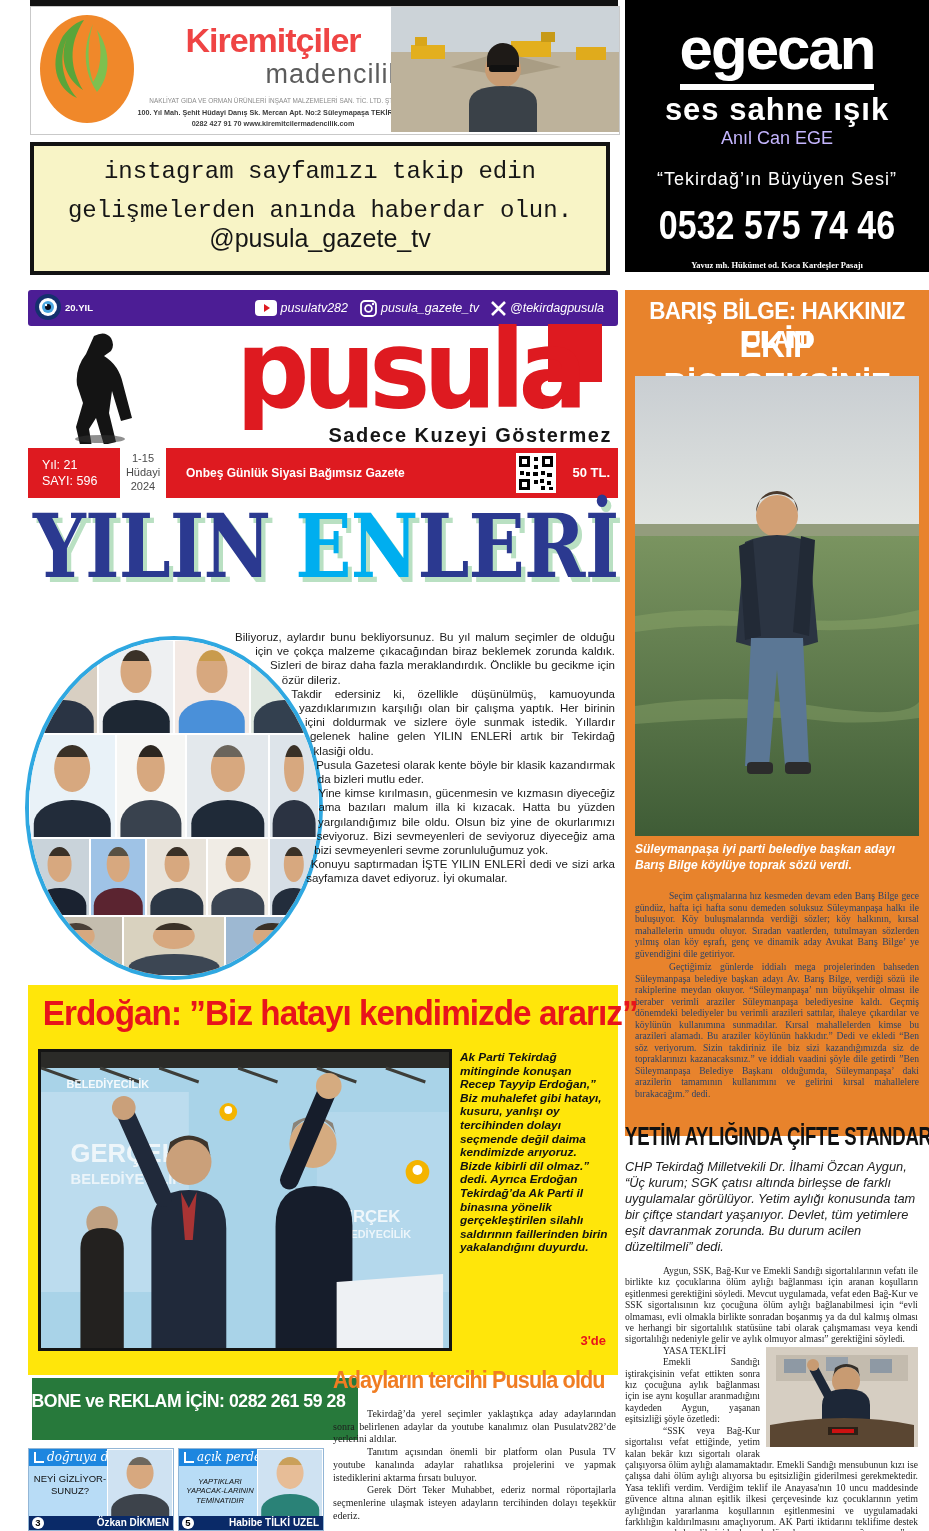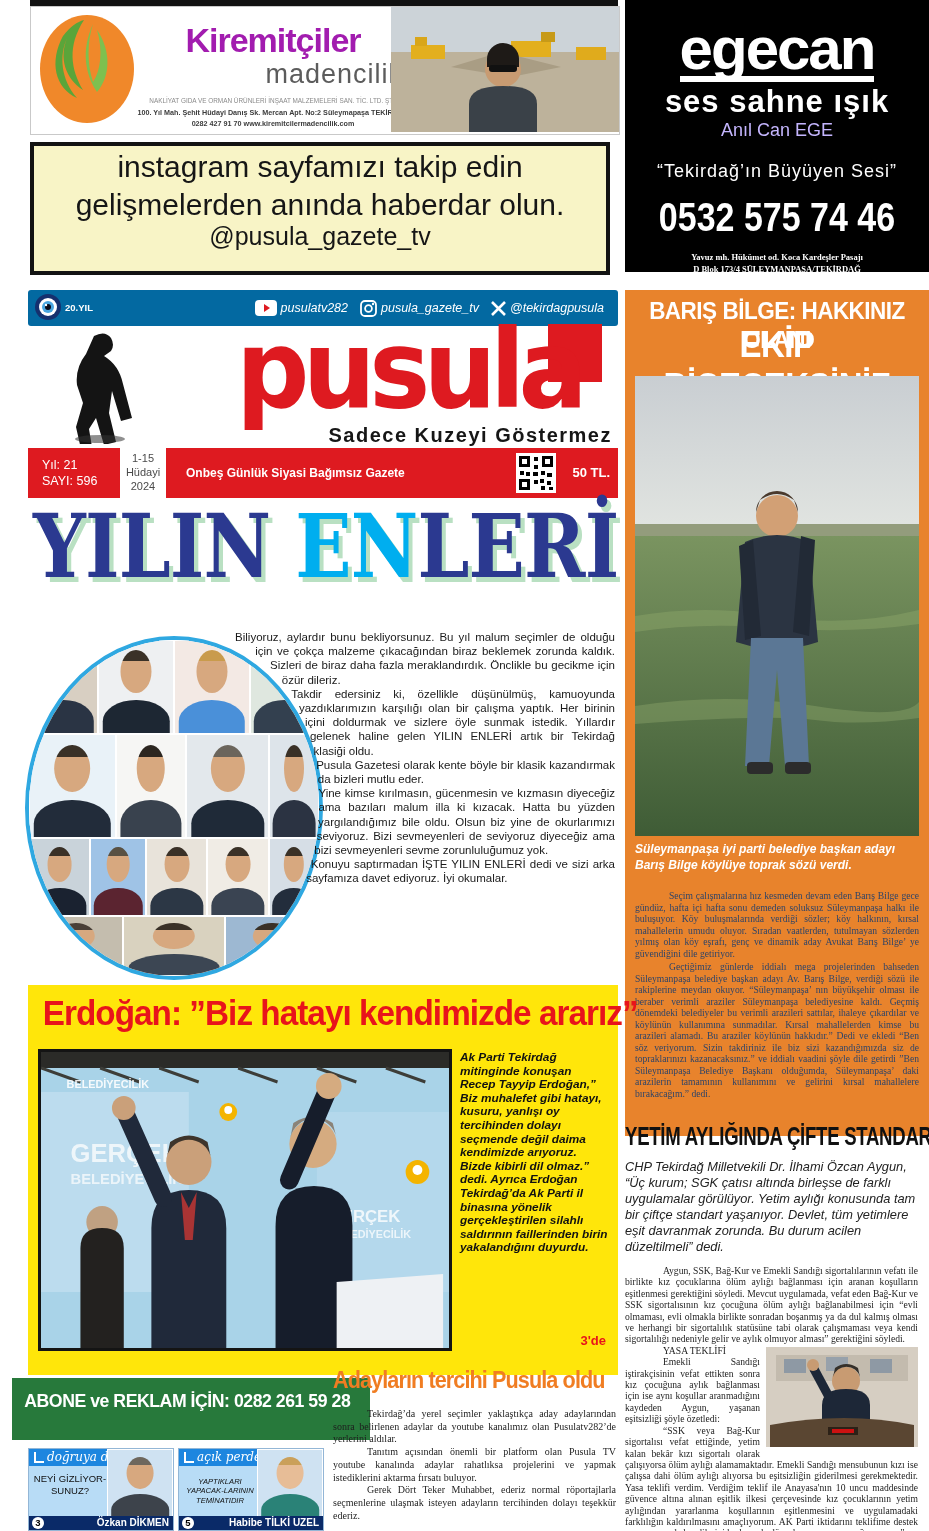--- a/index.html
+++ b/index.html
@@ -11,46 +11,46 @@
   .tile{position:relative;overflow:hidden;background:var(--bg,#e8e6e2);border:1px solid #fff;}
   .tile::before{content:'';position:absolute;top:10%;left:50%;transform:translateX(-50%);
     width:42%;height:46%;border-radius:50%;
     background:linear-gradient(180deg,var(--hair,#3a3127) 0 26%,var(--skin,#d7a87f) 26%);}
   .tile::after{content:'';position:absolute;bottom:-10%;left:50%;transform:translateX(-50%);
     width:90%;height:46%;border-radius:50% 50% 0 0;background:var(--suit,#202b3a);}
 
   
   .topbar{left:30px;top:0;width:588px;height:6px;background:#111;}
   .ad-kiremit{left:30px;top:6px;width:588px;height:127px;background:#fff;border:1px solid #c9c9c9;}
-  .km-brand{left:112px;top:14px;width:260px;font-size:34px;font-weight:bold;color:#a21caf;
+  .km-brand{left:112px;top:14px;width:260px;font-size:34px;font-weight:bold;color:#ef4444;
     letter-spacing:-1px;text-align:center;}
   .km-brand2{left:112px;top:52px;width:260px;font-size:27px;color:#5c5c5c;text-align:right;letter-spacing:1px;}
   .km-l1{left:104px;top:90px;width:276px;font-size:6.4px;color:#8a8a8a;text-align:center;}
   .km-l2{left:104px;top:101px;width:276px;font-size:7.2px;color:#3c3c3c;font-weight:bold;text-align:center;}
   .km-l3{left:104px;top:112px;width:276px;font-size:7.2px;color:#3c3c3c;font-weight:bold;text-align:center;}
 
   
   .insta{left:30px;top:142px;width:572px;height:125px;background:#f8f4c6;border:4px solid #131313;
     text-align:center;color:#161616;}
-  .insta .l{font-size:30px;margin-top:4px;}
+  .insta .l{font-size:24px;margin-top:12px;font-family:Liberation Mono, monospace;}
   .insta .h{font-size:25px;}
 
   
   .egecan{left:625px;top:0;width:304px;height:272px;background:#000;color:#fff;text-align:center;}
   .eg-brand{display:inline-block;margin-top:22px;font-size:60px;font-weight:bold;line-height:.9;
-    letter-spacing:-2px;border-bottom:6px solid #fff;padding-bottom:0;}
+    letter-spacing:-2px;border-bottom:6px solid #fff;padding-bottom:8px;}
   .eg-sub{font-size:31px;font-weight:bold;letter-spacing:1px;margin-top:2px;}
   .eg-owner{font-size:18px;font-weight:200;color:#c4b5fd;margin-top:0;}
   .eg-slogan{font-size:18px;margin-top:20px;letter-spacing:1px;}
   .eg-phone{font-size:34px;font-weight:bold;margin-top:16px;transform:scaleY(1.2);}
   .eg-addr{font-family:"Liberation Serif",serif;font-size:8.5px;font-weight:bold;margin-top:14px;line-height:1.45;}
 
   
   .masthead{left:28px;top:290px;width:590px;height:208px;background:#fff;}
-  .social{position:absolute;left:0;top:0;width:590px;height:36px;background:#0369a1;border-radius:3px;
+  .social{position:absolute;left:0;top:0;width:590px;height:36px;background:#4c1d95;border-radius:3px;
     color:#fff;}
   .social-right{position:absolute;right:14px;top:0;height:36px;display:flex;align-items:center;gap:12px;
     font-size:12.5px;font-style:italic;}
   .handle{display:flex;align-items:center;gap:4px;}
   .anniv{position:absolute;left:6px;top:3px;display:flex;align-items:center;gap:3px;font-size:9.5px;font-weight:bold;}
   .connector{position:absolute;right:16px;top:34px;width:54px;height:58px;background:#de1a20;}
   .logo-word{position:absolute;left:208px;top:26px;font-family:"DejaVu Sans",sans-serif;font-size:108px;
     font-weight:900;color:#de1a20;letter-spacing:-7px;line-height:1;transform:scale(.95,1);transform-origin:left top;z-index:2;}
   .tagline{position:absolute;left:222px;top:134px;width:362px;text-align:right;font-size:20px;font-weight:bold;
     letter-spacing:1.5px;color:#161616;z-index:2;}
@@ -104,22 +104,22 @@
     transform-origin:left top;white-space:nowrap;}
   .yetim-intro{margin-top:14px;font-size:12.8px;font-style:italic;line-height:16px;color:#222;}
   .yetim-body{margin-top:10px;font-family:"Liberation Serif",serif;font-size:9.6px;line-height:11.4px;
     text-align:justify;color:#1d1d1d;}
   .yetim-body p{margin:0;}
   .yetim-body .ind{text-indent:38px;}
   .parl-photo{float:right;width:152px;height:100px;margin:2px 0 2px 6px;}
   .yasa{text-indent:38px;}
 
   
-  .abone{left:12px;top:1378px;width:358px;height:62px;background:#27793b;color:#fff;display:flex;
-    align-items:flex-start;justify-content:flex-start;}
+  .abone{left:32px;top:1378px;width:326px;height:62px;background:#27793b;color:#fff;display:flex;
+    align-items:flex-start;justify-content:flex-end;}
   .abone span{font-size:19px;font-weight:900;letter-spacing:-.5px;margin-top:12px;transform:scaleX(.93);white-space:nowrap;}
   .card{position:absolute;top:1448px;width:146px;height:83px;background:#b8dcf6;border:1px solid #93b6d6;
     box-sizing:border-box;}
   .card-top{position:absolute;left:0;top:0;width:100%;height:17px;background:#1d86df;}
   .card-top .script{position:absolute;left:18px;top:1px;color:#fff;font-family:"DejaVu Serif",serif;
     font-style:italic;font-size:12px;}
   .bracket{position:absolute;left:5px;top:3px;width:8px;height:9px;border-left:2px solid #fff;border-bottom:2px solid #fff;}
   .card-title{position:absolute;left:2px;top:24px;width:78px;font-size:9.5px;font-weight:normal;text-align:center;
     color:#101010;line-height:1.25;}
   .card-title.small{font-size:7.6px;font-style:italic;top:28px;}

